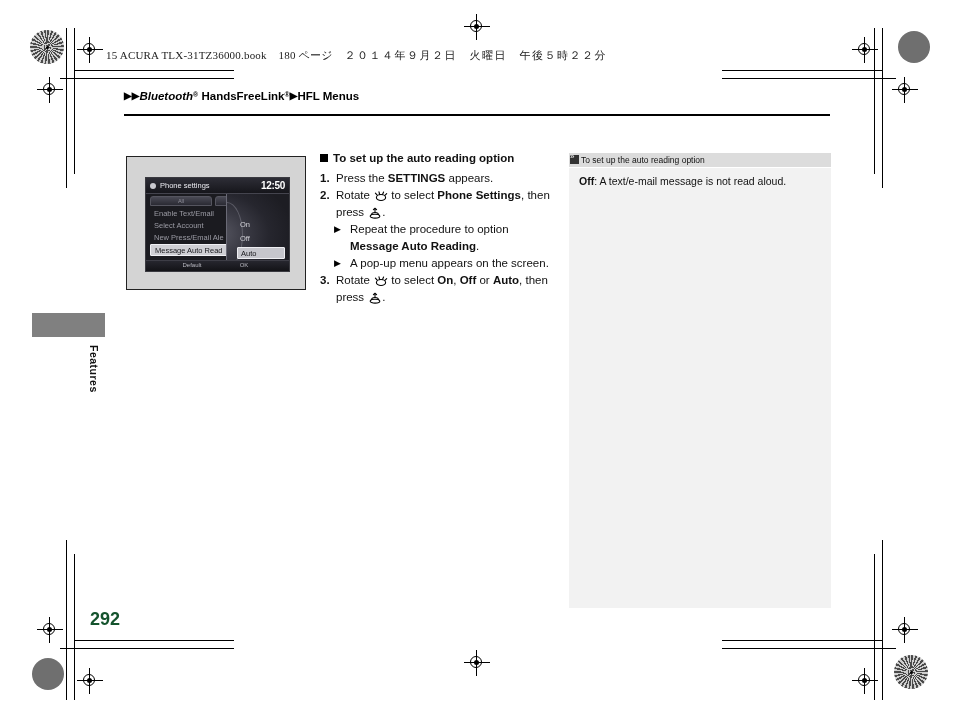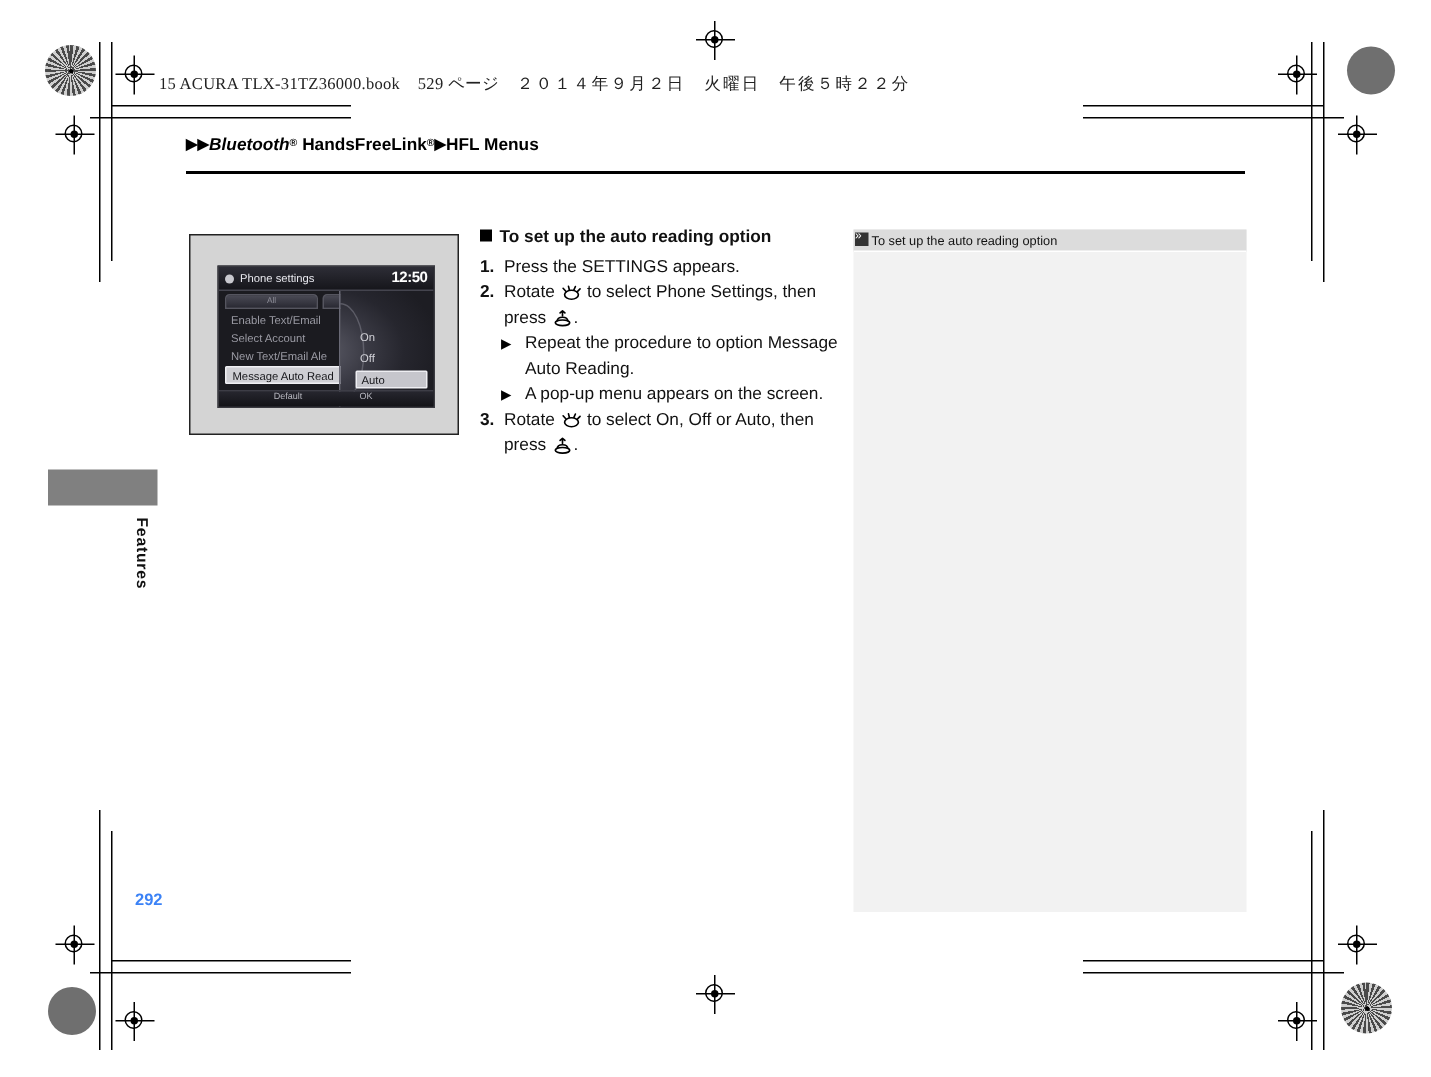--- a/index.html
+++ b/index.html
@@ -119,24 +119,24 @@
     font-weight: bold;
     color: #111;
     writing-mode: vertical-rl;
     text-orientation: mixed;
     letter-spacing: 0.5px;
   }
 
   
   .page-num {
     position: absolute;
-    left: 90px; top: 594px;
-    font-size: 11px;
+    left: 90px; top: 609px;
+    font-size: 18px;
     font-weight: bold;
-    color: #3b82f6;
+    color: #14532d;
   }
 
   
   .figure {
     position: absolute;
     left: 126px; top: 156px;
     width: 180px; height: 134px;
     background: #d4d4d4;
     border: 1px solid #222;
     box-sizing: border-box;
@@ -317,21 +317,21 @@
     position: relative;
     padding-left: 30px;
     margin-left: 0;
   }
   .sub .tri {
     position: absolute;
     left: 14px; top: 0;
     font-size: 9px;
     color: #000;
   }
-  b { font-weight: normal; }
+  b { font-weight: bold; }
 
   .glyph-dial, .glyph-press {
     display: inline-block;
     position: relative;
     width: 13px;
     height: 11px;
     vertical-align: -2px;
     margin: 0 1px;
   }
   .glyph-dial svg, .glyph-press svg { display: block; }
@@ -470,21 +470,21 @@
 
   <div class="rosette" style="left:30px;  top:30px;"></div>
   <div class="rosette" style="left:894px; top:655px;"></div>
   <div class="graydot" style="left:898px; top:31px;"></div>
   <div class="graydot" style="left:32px;  top:658px;"></div>
 </div>
 
 <div class="book-line">
   <span>15 ACURA TLX-31TZ36000.book</span>
   &nbsp;&nbsp;
-  <span>529 ページ</span>
+  <span>180 ページ</span>
   &nbsp;&nbsp;
   <span class="jp">２０１４年９月２日　火曜日　午後５時２２分</span>
 </div>
 
 <div class="breadcrumb">
   <span class="tri">▶</span><span class="tri">▶</span><span class="bt">Bluetooth</span><sup>®</sup>
   <span>HandsFreeLink</span><sup>®</sup><span class="tri">▶</span><span>HFL Menus</span>
 </div>
 <div class="header-rule"></div>
 
@@ -503,21 +503,21 @@
     </div>
 
     <div class="scr-tabs">
       <div class="scr-tab t1">All</div>
       <div class="scr-tab t2">Phone</div>
     </div>
 
     <div class="scr-list">
       <div class="scr-item">Enable Text/Email</div>
       <div class="scr-item">Select Account</div>
-      <div class="scr-item">New Text/Email Ale</div>
+      <div class="scr-item">New Press/Email Ale</div>
       <div class="scr-item sel">Message Auto Read</div>
     </div>
 
     <div class="scr-popup">
       <div class="pop-item i1">On</div>
       <div class="pop-item i2">Off</div>
       <div class="pop-item i3">Auto</div>
     </div>
 
     <div class="scr-bottombar">
@@ -575,14 +575,17 @@
         <path d="M7 1.2 L7 4.6 M5.4 2.6 L7 1.2 L8.6 2.6" stroke="#000" stroke-width="1.1" fill="none" stroke-linecap="round" stroke-linejoin="round"></path>
       </svg></span><span>.</span>
   </div>
 </div>
 
 <div class="info-panel">
   <div class="info-head">
     <span class="marker"></span><span>To set up the auto reading option</span>
   </div>
   <div class="info-body">
+    <div>
+      <b>Off</b><span>: A text/e-mail message is not read aloud.</span>
+    </div>
   </div>
 </div>
 
 </body></html>

